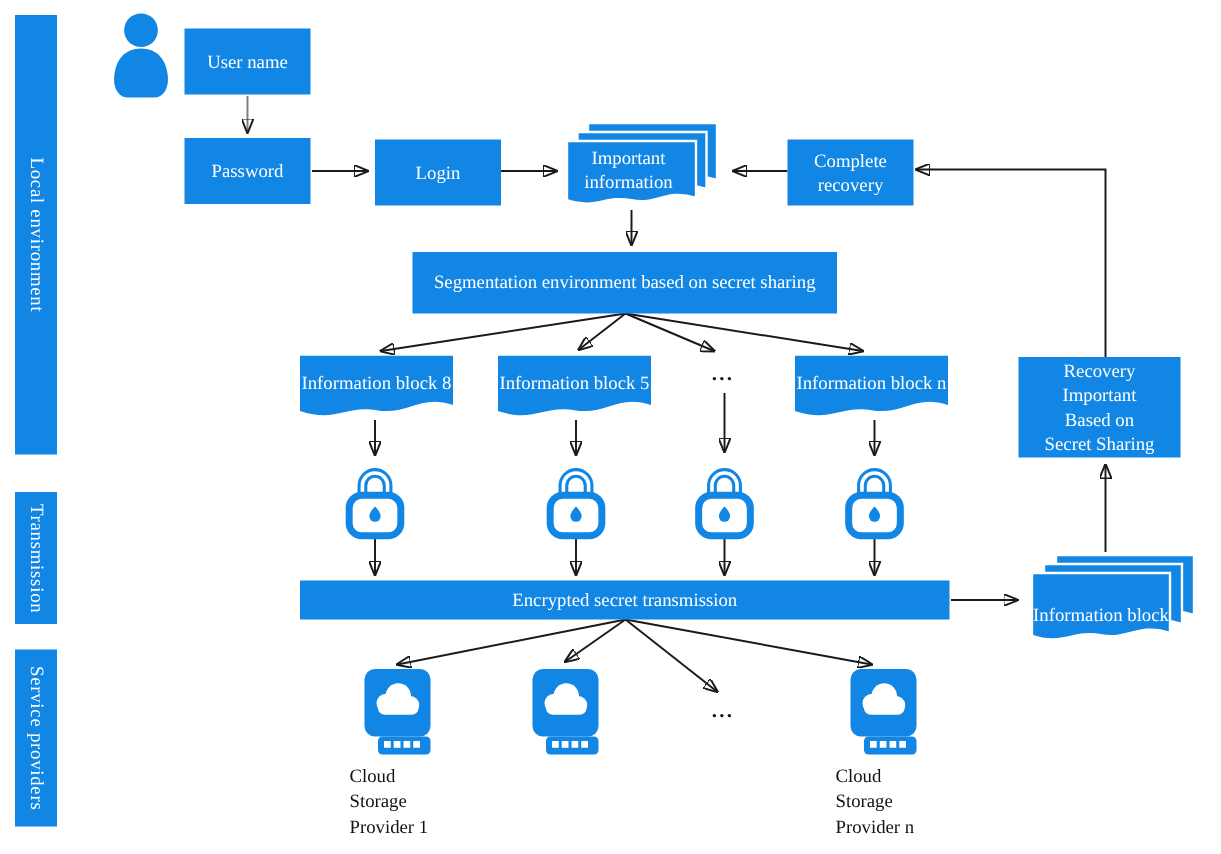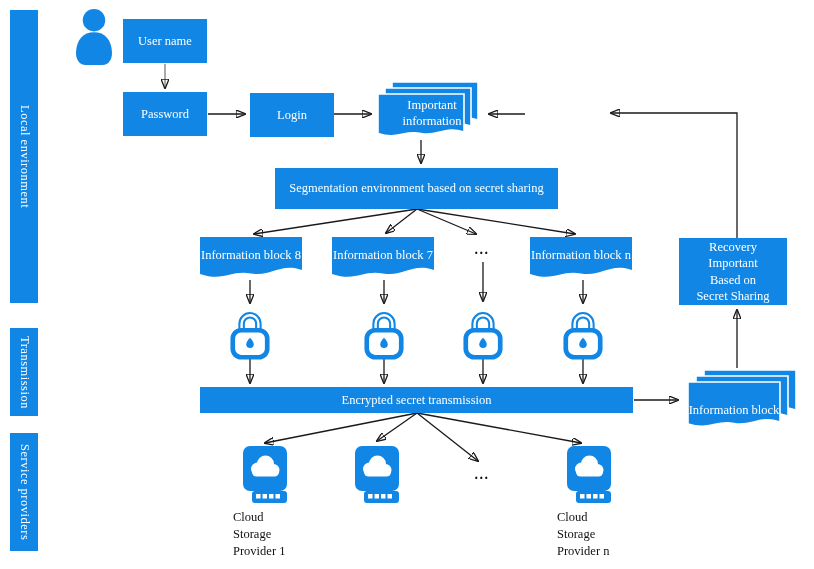--- a/index.html
+++ b/index.html
@@ -102,51 +102,54 @@
 
   <div class="box" style="left:123px;top:19px;width:84px;height:44px">
     <span>User name</span>
   </div>
   <div class="box" style="left:123px;top:92px;width:84px;height:44px">
     <span>Password</span>
   </div>
   <div class="box" style="left:250px;top:93px;width:84px;height:44px">
     <span>Login</span>
   </div>
+  <div class="box" style="left:525px;top:93px;width:84px;height:44px">
+    <span>Complete recovery</span>
+  </div>
 
   <div class="doc" style="left:376px;top:82px;width:106px;height:62px">
     <svg width="106" height="62" viewBox="0 0 106 62">
       <g transform="translate(16,0)">
           <path class="sheet" d="M0 0 H86 V38 C66 31.5 60 43 43 39.5 C25 36 20 46 0 39.5 Z"></path>
         </g>
       <g transform="translate(9,6)">
           <path class="sheet" d="M0 0 H86 V38 C66 31.5 60 43 43 39.5 C25 36 20 46 0 39.5 Z"></path>
         </g>
       <g transform="translate(2,12)">
           <path class="sheet" d="M0 0 H86 V38 C66 31.5 60 43 43 39.5 C25 36 20 46 0 39.5 Z"></path>
         </g>
     </svg>
-    <div class="doc-label" style="left:13px;top:12px;width:86px;height:38px">Important information</div>
+    <div class="doc-label" style="left:0;top:12px;width:86px;height:38px">Important information</div>
   </div>
 
   <div class="box" style="left:275px;top:168px;width:283px;height:41px">
     <span>Segmentation environment based on secret sharing</span>
   </div>
 
   <div class="doc" style="left:200px;top:237px;width:102px;height:44px">
     <svg width="102" height="44" viewBox="0 0 102 44">
       <path class="sheet-front" d="M0 0 H102 V33 C80 25.5 72 40 51 36.5 C30 33 24 45 0 37 Z"></path>
     </svg>
     <div class="doc-label" style="left:0;top:0;width:102px;height:36px">Information block 8</div>
   </div>
   <div class="doc" style="left:332px;top:237px;width:102px;height:44px">
     <svg width="102" height="44" viewBox="0 0 102 44">
       <path class="sheet-front" d="M0 0 H102 V33 C80 25.5 72 40 51 36.5 C30 33 24 45 0 37 Z"></path>
     </svg>
-    <div class="doc-label" style="left:0;top:0;width:102px;height:36px">Information block 7</div>
+    <div class="doc-label" style="left:0;top:0;width:102px;height:36px">Information block 5</div>
   </div>
   <div class="dots" style="left:466px;top:242px">...</div>
   <div class="doc" style="left:530px;top:237px;width:102px;height:44px">
     <svg width="102" height="44" viewBox="0 0 102 44">
       <path class="sheet-front" d="M0 0 H102 V33 C80 25.5 72 40 51 36.5 C30 33 24 45 0 37 Z"></path>
     </svg>
     <div class="doc-label" style="left:0;top:0;width:102px;height:36px">Information block n</div>
   </div>
 
   <div class="icon-wrap" style="left:228px;top:306px">

